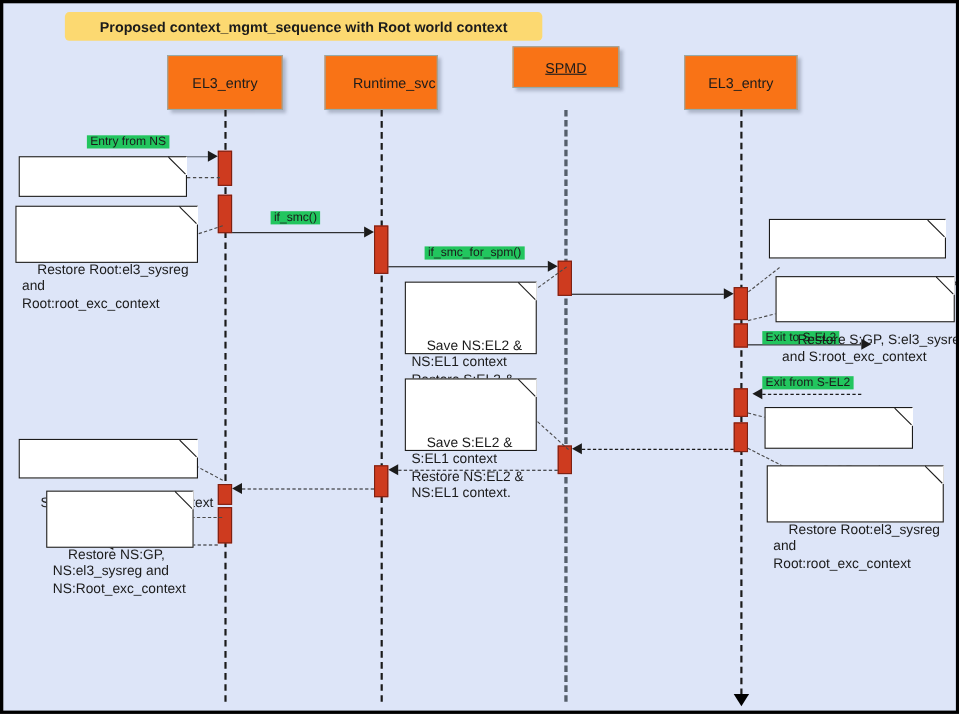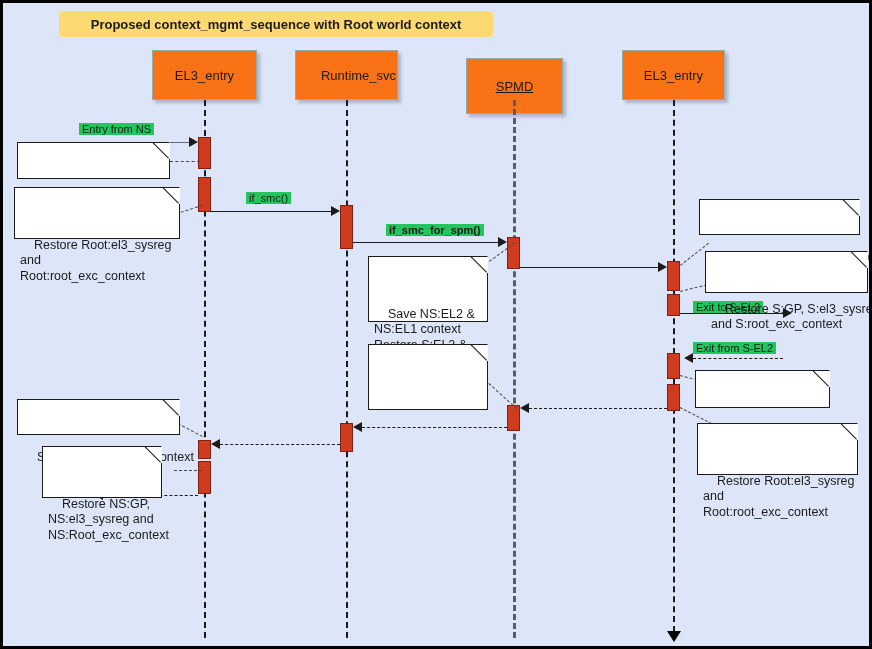--- a/index.html
+++ b/index.html
@@ -131,21 +131,21 @@
   <div class="title-banner" style="left:56px;top:8px;width:434px;height:26px;">
     <span>Proposed context_mgmt_sequence with Root world context</span>
   </div>
 
   <div class="lifeline-head" style="left:149px;top:47px;width:105px;height:50px;">
     <span>EL3_entry</span>
   </div>
   <div class="lifeline-head" style="left:292px;top:47px;width:103px;height:50px;padding-left:24px;">
     <span>Runtime_svc</span>
   </div>
-  <div class="lifeline-head" style="left:463px;top:55px;width:97px;height:56px;text-decoration:underline;">
+  <div class="lifeline-head" style="left:463px;top:39px;width:97px;height:38px;text-decoration:underline;">
     <span>SPMD</span>
   </div>
   <div class="lifeline-head" style="left:619px;top:47px;width:103px;height:50px;">
     <span>EL3_entry</span>
   </div>
 
   <div class="lifeline" style="left:201px;top:97px;height:538px;"></div>
   <div class="lifeline" style="left:343px;top:97px;height:538px;"></div>
   <div class="lifeline thick" style="left:510px;top:97px;height:538px;"></div>
   <div class="lifeline" style="left:670px;top:97px;height:532px;"></div>
@@ -170,21 +170,21 @@
   <div class="msg-line gray" style="left:98px;top:139px;width:88px;"></div>
   <div class="arrowhead-r" style="left:186px;top:134px;"></div>
   <div class="msg-label" style="left:76px;top:120px;">Entry from NS</div>
 
   <div class="msg-line" style="left:208px;top:208px;width:120px;"></div>
   <div class="arrowhead-r" style="left:328px;top:203px;"></div>
   <div class="msg-label" style="left:243px;top:189px;">if_smc()</div>
 
   <div class="msg-line" style="left:350px;top:239px;width:145px;"></div>
   <div class="arrowhead-r" style="left:495px;top:234px;"></div>
-  <div class="msg-label" style="left:383px;top:221px;font-weight:bold;">if_smc_for_spm()</div>
+  <div class="msg-label" style="left:383px;top:221px;">if_smc_for_spm()</div>
 
   <div class="msg-line" style="left:517px;top:264px;width:138px;"></div>
   <div class="arrowhead-r" style="left:655px;top:259px;"></div>
 
   <div class="msg-line" style="left:677px;top:310px;width:103px;"></div>
   <div class="arrowhead-r" style="left:780px;top:305px;"></div>
   <div class="msg-label" style="left:690px;top:298px;">Exit to S-EL2</div>
 
   <div class="msg-line dashed" style="left:690px;top:355px;width:90px;"></div>
   <div class="arrowhead-l" style="left:681px;top:350px;"></div>
@@ -233,20 +233,24 @@
     <span class="fold-edge"></span>
     <span>Save NS:EL2 &amp;
 NS:EL1 context
 Restore S:EL2 &amp;
 S:EL1 context.</span>
   </div>
 
   <div class="note" style="left:365px;top:341px;width:120px;height:66px;">
     <span class="fold"></span>
     <span class="fold-edge"></span>
+    <span>Save S:EL2 &amp;
+S:EL1 context
+Restore NS:EL2 &amp;
+NS:EL1 context.</span>
   </div>
 
   <div class="note" style="left:696px;top:196px;width:161px;height:36px;">
     <span class="fold"></span>
     <span class="fold-edge"></span>
     <span>Save Root:root_exc_context</span>
   </div>
 
   <div class="note" style="left:702px;top:248px;width:163px;height:42px;">
     <span class="fold"></span>
@@ -269,21 +273,21 @@
 and
 Root:root_exc_context</span>
   </div>
 
   <div class="note" style="left:14px;top:396px;width:163px;height:36px;">
     <span class="fold"></span>
     <span class="fold-edge"></span>
     <span>Save Root:root_exc_context</span>
   </div>
 
-  <div class="note" style="left:39px;top:443px;width:120px;height:52px;">
+  <div class="note" style="left:39px;top:443px;width:134px;height:52px;">
     <span class="fold"></span>
     <span class="fold-edge"></span>
     <span>Restore NS:GP,
 NS:el3_sysreg and
 NS:Root_exc_context</span>
   </div>
 
 </div>
 
 </body></html>

